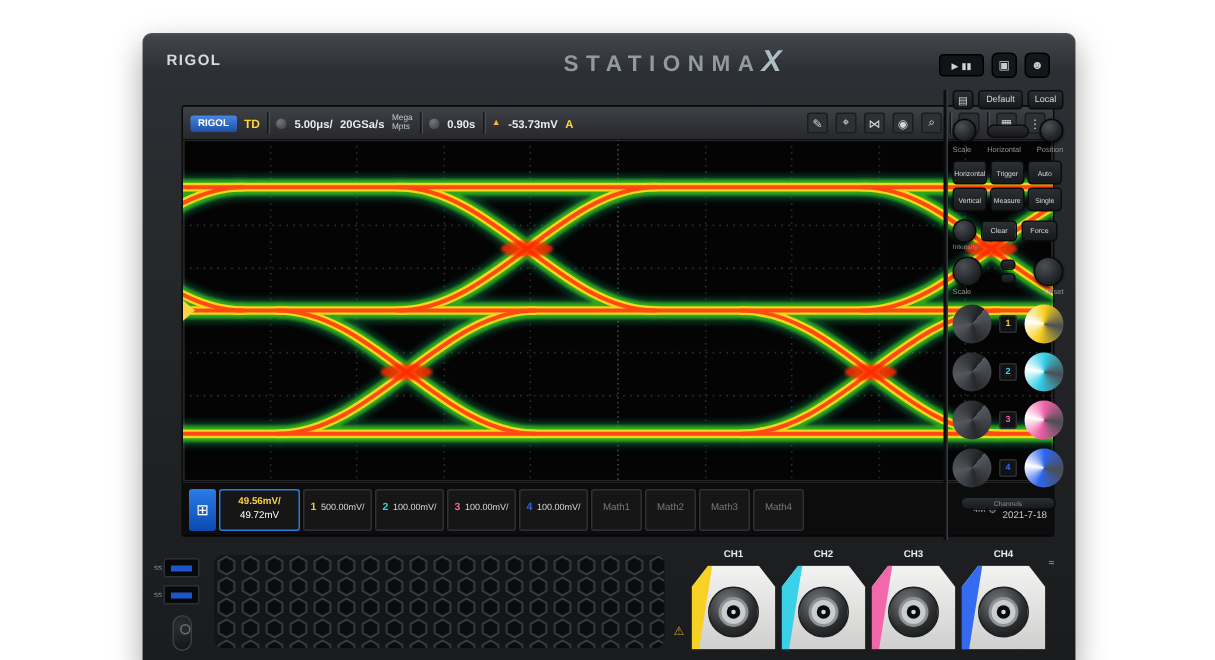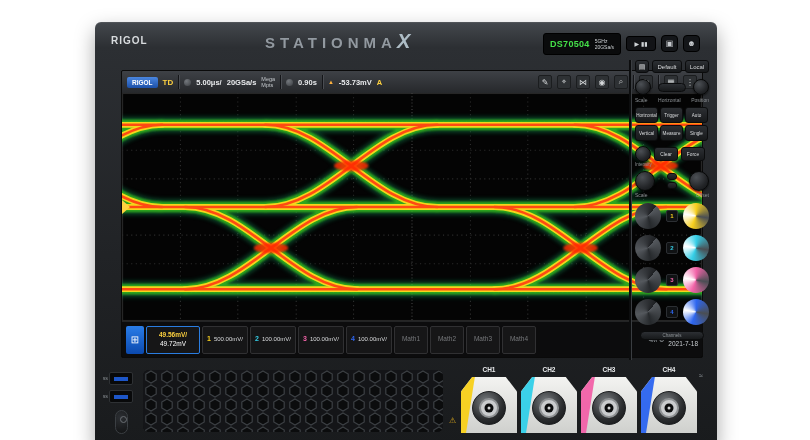--- a/index.html
+++ b/index.html
@@ -6,21 +6,21 @@
   html,body { background:#ffffff; }
   body { font-family:"Liberation Sans", sans-serif; }
   .stage { position:relative; width:810px; height:440px; background:#fff; overflow:hidden; }
 
   
   .device { position:absolute; left:95px; top:6px; width:622px; height:424px; border-radius:6px;
     background:linear-gradient(180deg,#44484d 0%,#2c2f33 6%,#212326 55%,#191b1d 100%);
     box-shadow:0 8px 20px rgba(0,0,0,.35), inset 0 1px 1px rgba(255,255,255,.08);margin-top:16px; }
 
   .brand { position:absolute; left:16px; top:13px; font-size:10px; font-weight:700; letter-spacing:1px; color:#d8dbde; }
-  .series { position:absolute; left:170px; top:8px; width:270px; text-align:left; color:#9299a0;
+  .series { position:absolute; left:156px; top:8px; width:270px; text-align:right; color:#9299a0;
     font-weight:700; font-size:15px; letter-spacing:5px; }
   .series .sx { font-size:20px; font-style:italic; color:#aebdc6; letter-spacing:0; }
 
   .model-badge { position:absolute; left:448px; top:11px; height:22px; padding:2px 6px; background:#0a0b0c;
     border-radius:3px; display:flex; align-items:center; gap:5px; border:1px solid #000; }
   .model-name { color:#45e049; font-weight:700; font-size:9px; letter-spacing:.3px; }
   .model-specs { display:flex; flex-direction:column; line-height:1.25; font-size:5px; color:#cfd3d6; }
 
   .tr-pill { position:absolute; left:531px; top:14px; width:30px; height:15px; background:#121316; border:1px solid #000;
     border-radius:3px; color:#cfd3d6; font-size:6px; display:flex; align-items:center; justify-content:center; gap:2px; }
@@ -130,27 +130,20 @@
 </style>
 </head>
 <body>
 
 <div class="stage">
   <div class="device">
 
     <div class="brand">RIGOL</div>
     <div class="series">
       <span>STATIONMA</span><span class="sx">X</span>
-    </div>
-    <div class="model-badge">
-      <span class="model-name">DS70504</span>
-      <span class="model-specs">
-        <span>5GHz</span>
-        <span>20GSa/s</span>
-      </span>
     </div>
     <div class="tr-pill">
       <span>▶</span>
       <span>▮▮</span>
     </div>
     <div class="tr-btn" style="left:566px;">
       <span>▣</span>
     </div>
     <div class="tr-btn" style="left:588px;">
       <span>☻</span>

